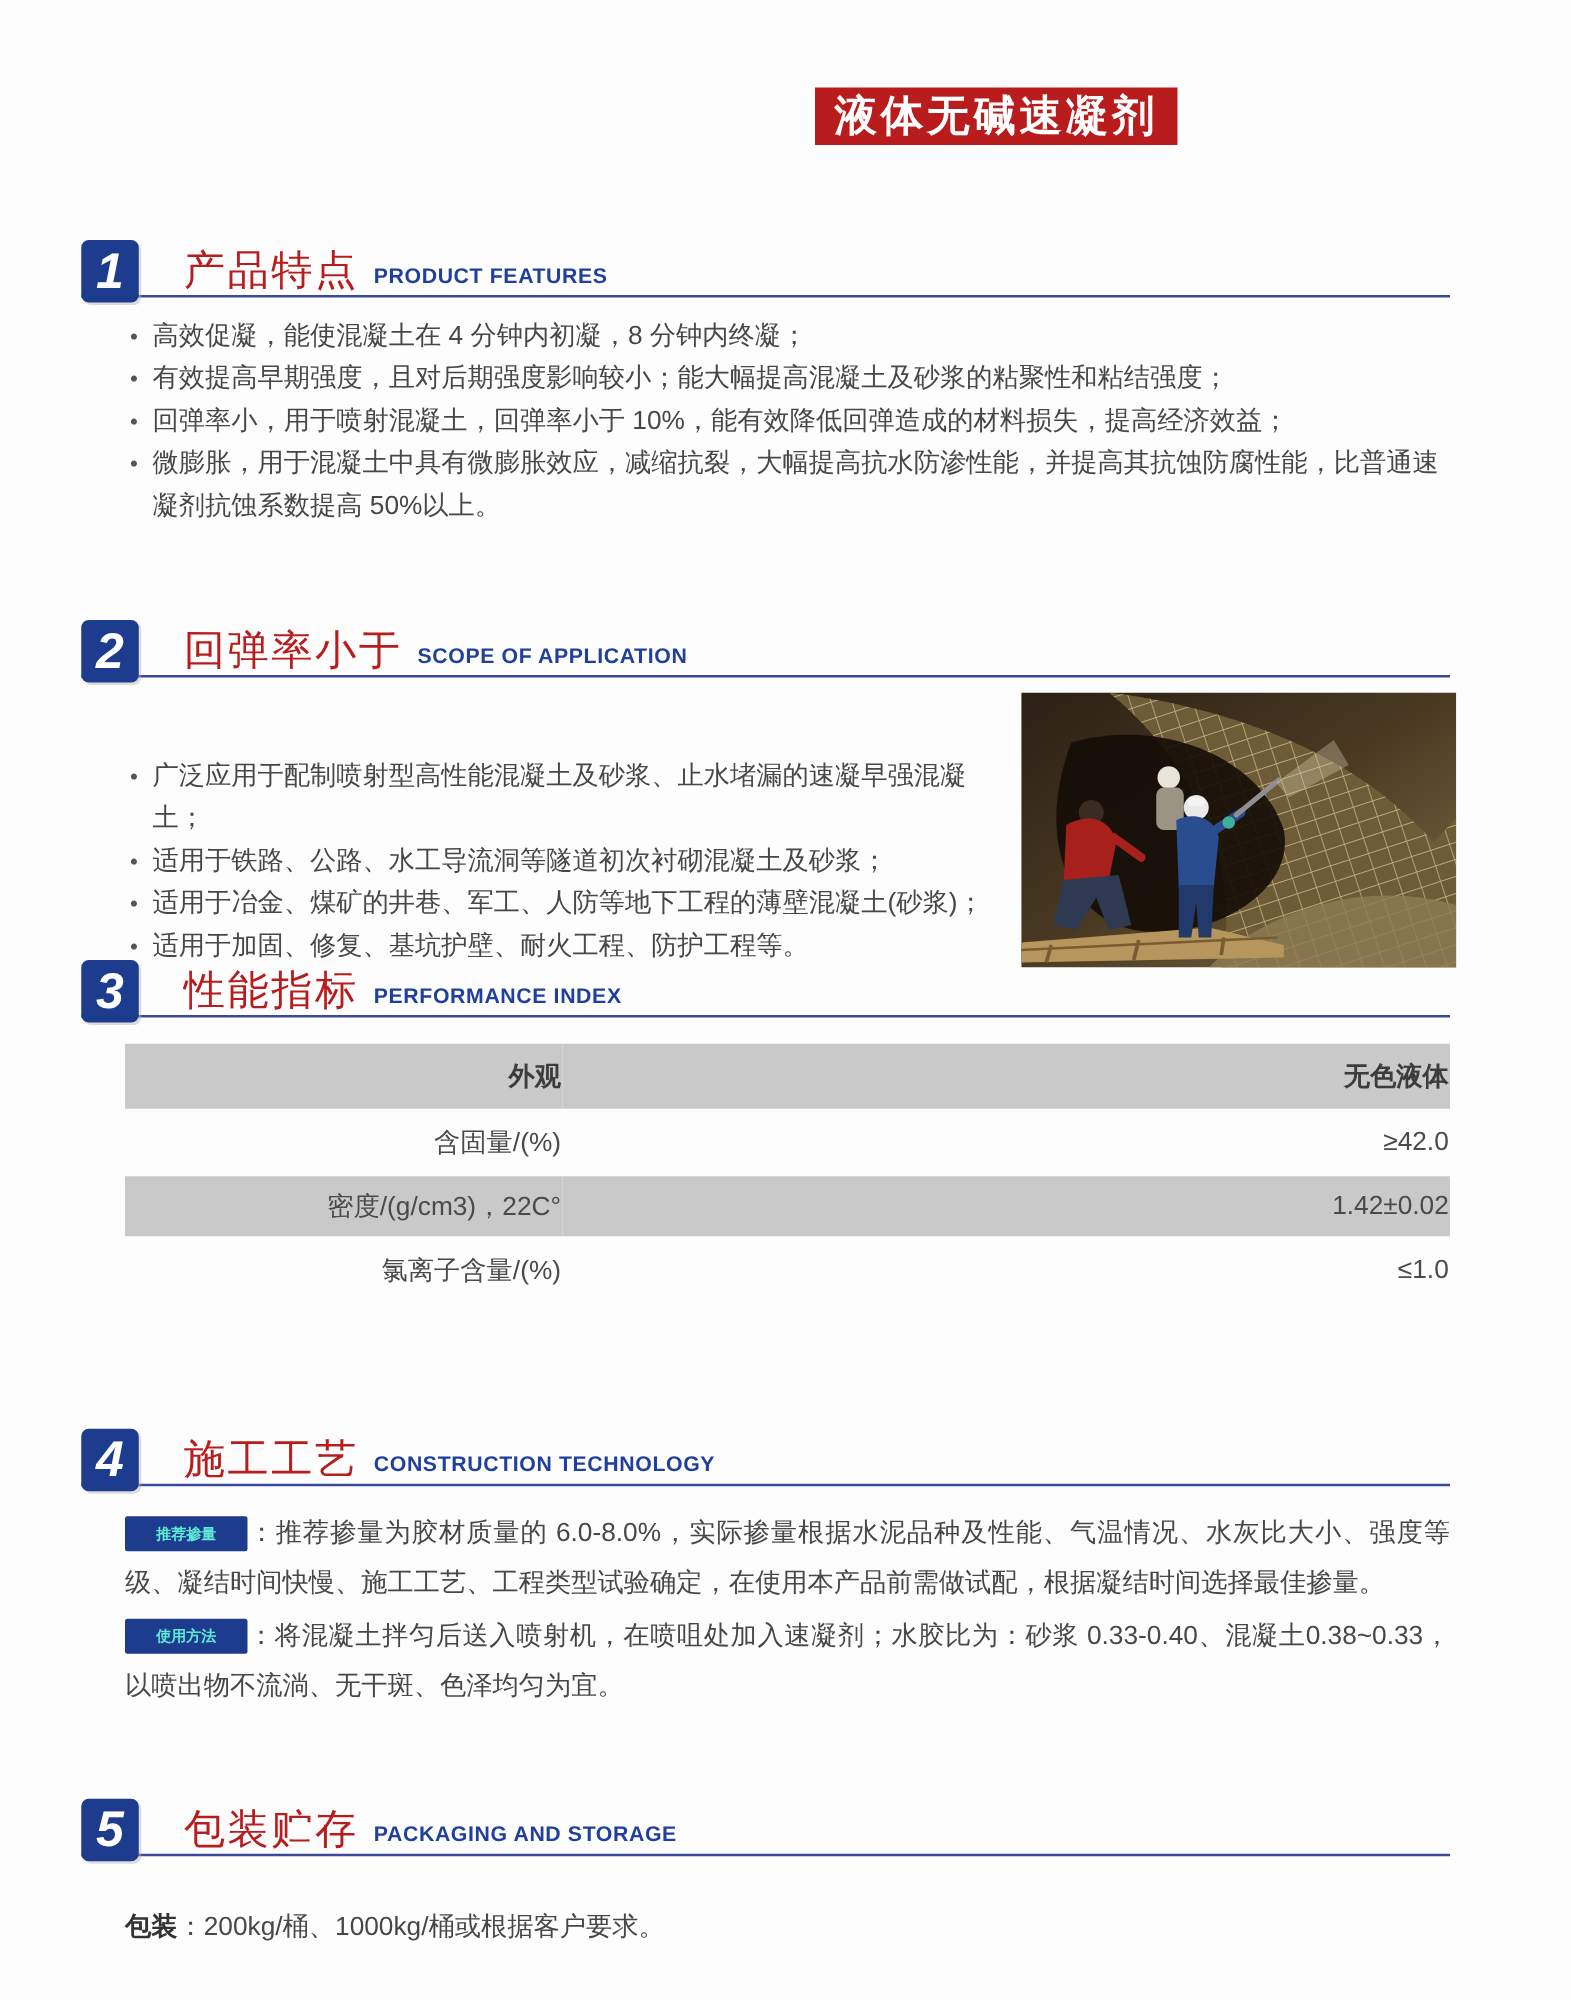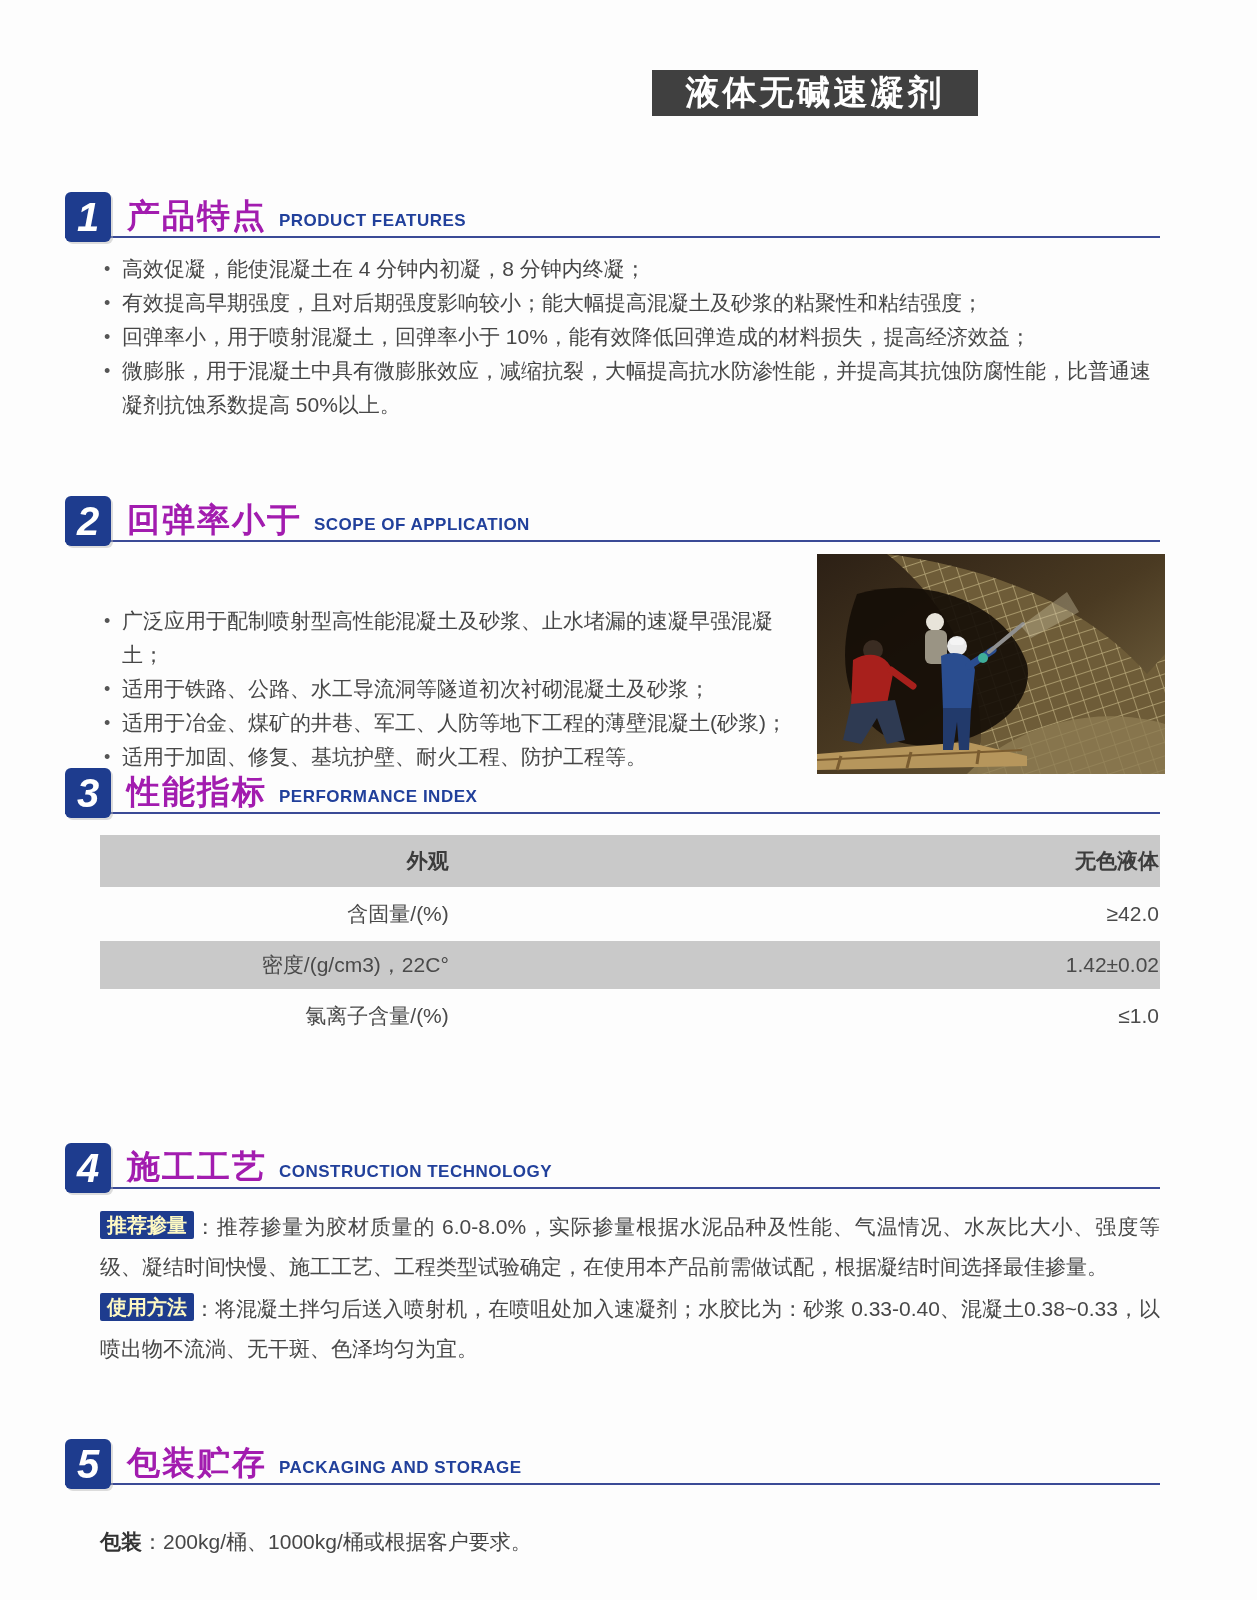--- a/index.html
+++ b/index.html
@@ -1,43 +1,43 @@
 <!DOCTYPE html>
 <html><head>
 <meta charset="utf-8">
 <style>
   html,body { margin:0; padding:0; background:#ffffff; }
   body { font-family:"Liberation Sans","DejaVu Sans",sans-serif; }
   .page { position:relative; width:1257px; height:1600px; background:#fdfdfd; overflow:hidden; }
 
   
   .title-bar {
-    margin:70px 0 0 652px; width:326px; height:46px;
-    background:#404040; color:#ffffff;
+    margin:70px 0 0 652px; width:290px; height:46px;
+    background:#b91c1c; color:#ffffff;
     font-size:34px; font-weight:bold; letter-spacing:3px;
     display:flex; align-items:center; justify-content:center;
   }
 
   
   .sec-header {
     display:flex; align-items:flex-end;
     margin:0 97px 0 65px;
     border-bottom:2px solid #3a4a96;
     padding-bottom:0;
   }
   .sec-num {
     width:46px; height:50px; margin-bottom:-6px;
     background:#1e3c8e; border-radius:6px;
     color:#ffffff; font-size:40px; font-weight:bold; font-style:italic;
     display:flex; align-items:center; justify-content:center;
     box-shadow:2px 2px 0 rgba(180,180,180,.45);
   }
   .sec-title-zh {
-    margin-left:16px; font-size:33px; font-weight:bold;
-    color:#a21caf; letter-spacing:2px; line-height:1.1; padding-bottom:2px;
+    margin-left:36px; font-size:33px; font-weight:normal;
+    color:#b91c1c; letter-spacing:2px; line-height:1.1; padding-bottom:2px;
   }
   .sec-title-en {
     margin-left:12px; font-size:17px; font-weight:bold;
     color:#21409b; letter-spacing:.5px; padding-bottom:5px;
   }
 
   
   .bullets { list-style:none; margin:14px 97px 0 100px; padding:0; }
   .bullets li {
     position:relative; padding-left:22px;
@@ -60,23 +60,23 @@
   }
   .perf-table td { height:46px; text-align:right; color:#4a4a4a; }
   .perf-table td.c1 { width:33%; }
   .row-gray td { background:#c9c9c9; }
   .row-head td { font-weight:bold; color:#3c3c3c; height:50px; }
 
   
   .proc-text { margin:18px 97px 0 100px; font-size:21px; line-height:40px; color:#474747; text-align:justify; }
   .proc-text p { margin:0 0 2px 0; }
   .inline-badge {
-    display:inline-block; background:#1e3c8e; color:#fef9c3;
-    font-weight:bold; font-size:20px; line-height:28px;
-    padding:0 7px; border-radius:2px; vertical-align:2px;
+    display:inline-block; background:#1e3c8e; color:#5eead4;
+    font-weight:bold; font-size:12px; line-height:28px;
+    padding:0 25px; border-radius:2px; vertical-align:2px;
   }
 
   
   .pack-items { margin:38px 97px 0 100px; font-size:21px; line-height:38px; color:#474747; }
   .pack-items p { margin:0; }
   .pack-label { font-weight:bold; color:#333333; }
 </style>
 </head>
 <body>
 

